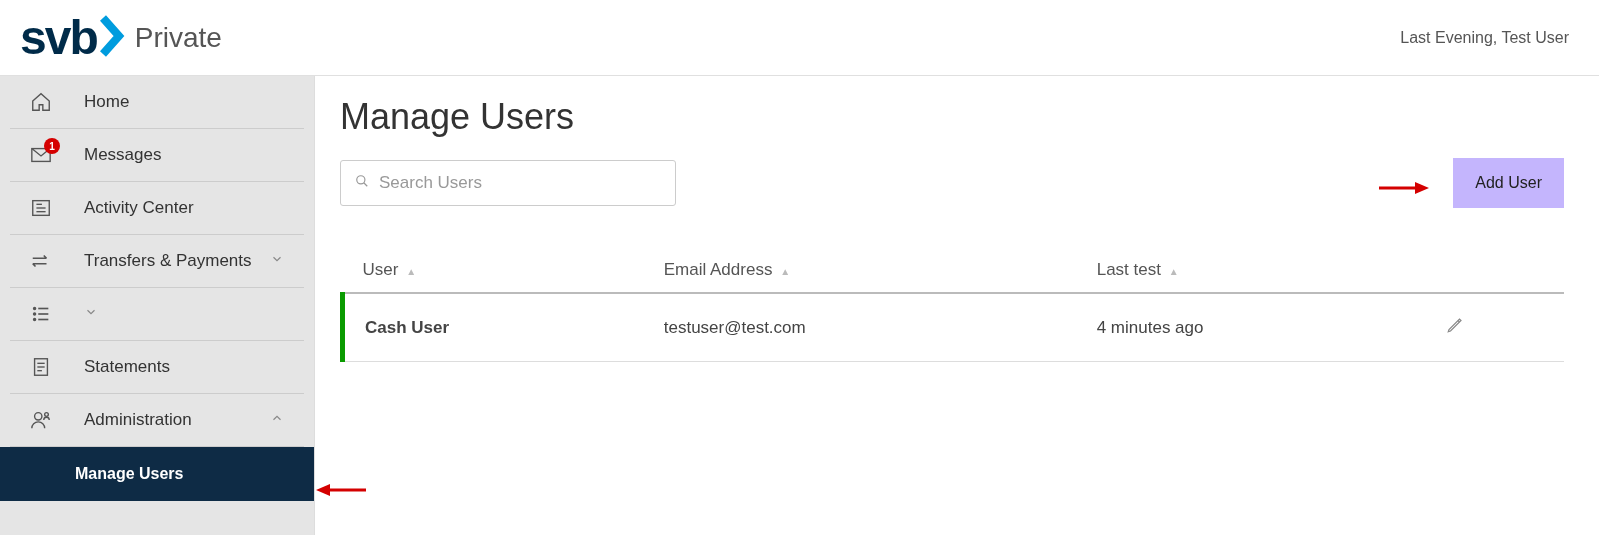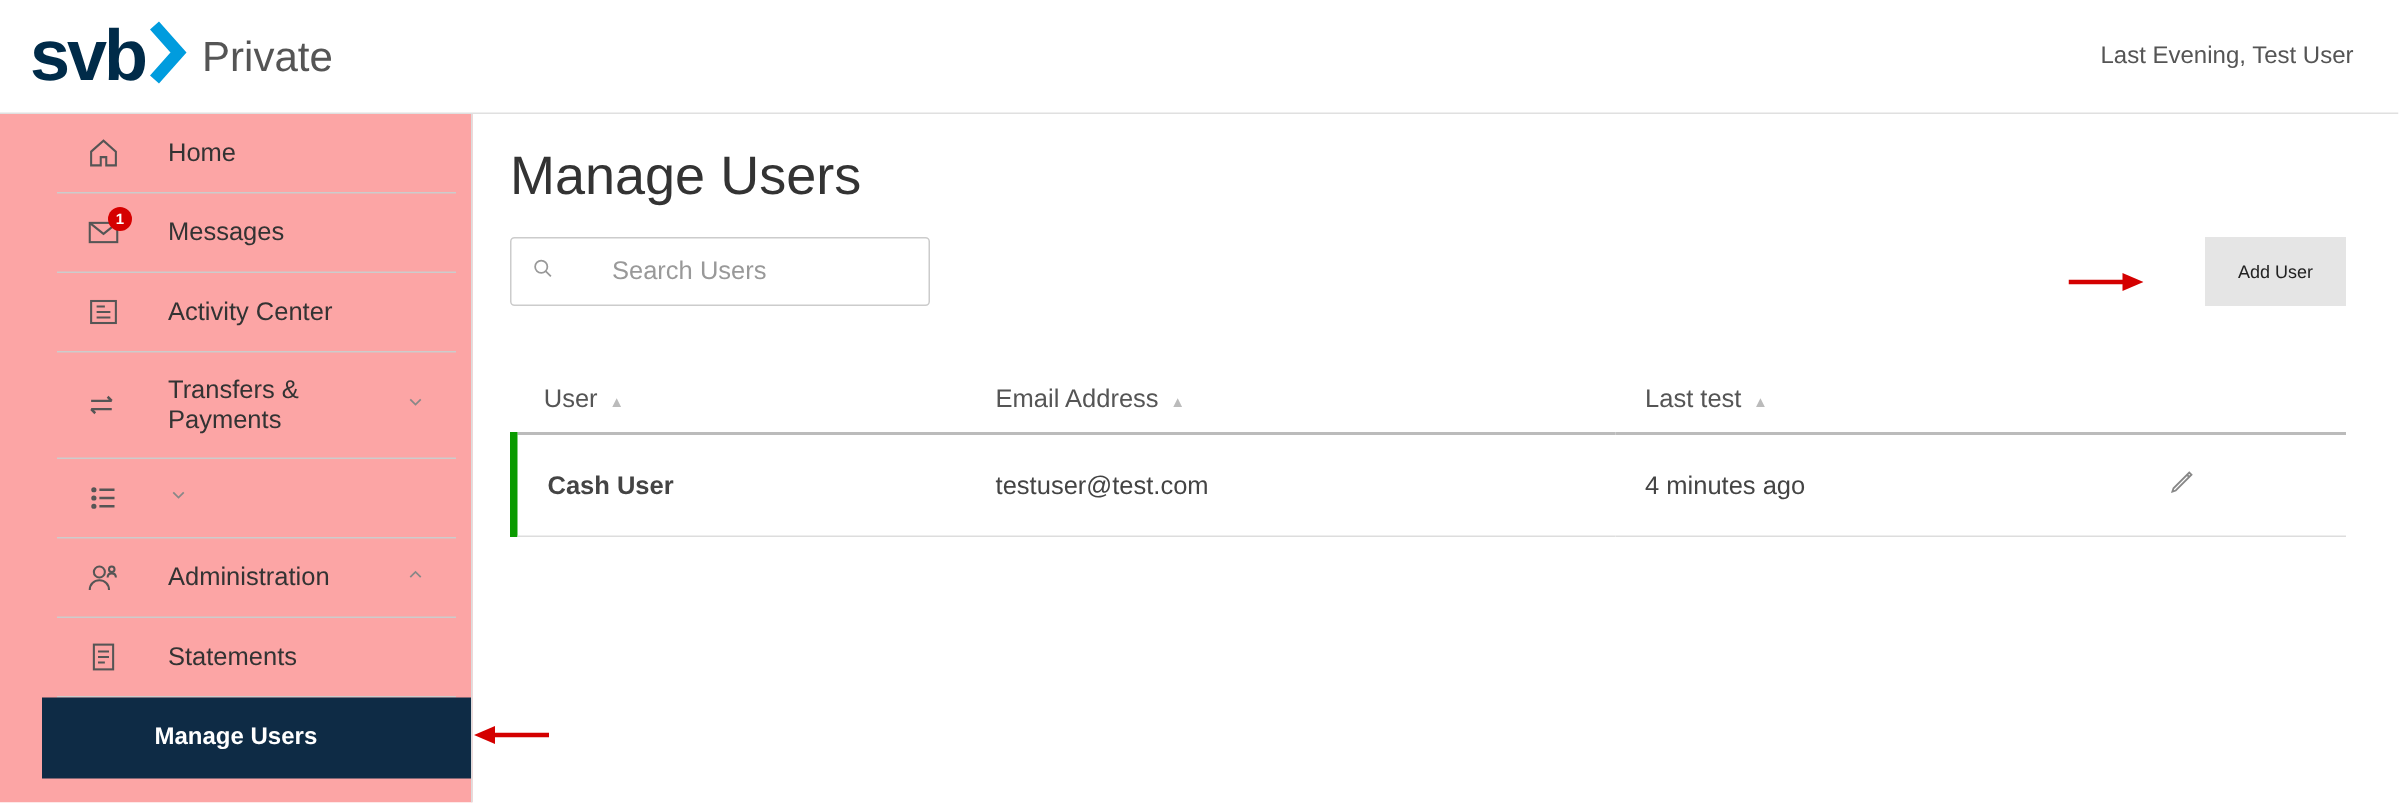--- a/index.html
+++ b/index.html
@@ -42,24 +42,23 @@
     .greeting {
       font-size: 16px;
       color: #555;
     }
     .layout {
       display: flex;
       height: calc(100% - 76px);
     }
     .sidebar {
       width: 315px;
-      background: #fca5a5;
+      background: #e5e5e5;
       border-right: 1px solid #ddd;
       flex-shrink: 0;
-      padding-left: 28px;
     }
     .nav-item {
       display: flex;
       align-items: center;
       padding: 15px 20px 15px 20px;
       border-bottom: 1px solid #ccc;
       font-size: 17px;
       color: #333;
       cursor: pointer;
       margin: 0 10px;
@@ -120,39 +119,38 @@
       justify-content: space-between;
       align-items: center;
       margin-bottom: 40px;
     }
     .search-box {
       display: flex;
       align-items: center;
       border: 1px solid #ccc;
       border-radius: 3px;
       padding: 12px 14px;
-      width: 280px;
+      width: 336px;
       background: #fff;
-      gap: 29px;
     }
     .search-box .search-icon { color: #999; margin-right: 10px; }
     .search-input {
       border: none;
       outline: none;
       font-size: 17px;
       color: #666;
       width: 100%;
       background: transparent;
     }
     .search-input::placeholder { color: #999; }
     .add-user-btn {
-      background: #e5e5e5;
+      background: #c4b5fd;
       border: none;
       padding: 16px 22px;
-      font-size: 12px;
+      font-size: 16px;
       font-weight: 500;
       color: #222;
       cursor: pointer;
     }
     .table {
       width: 100%;
       border-collapse: collapse;
     }
     .table thead th {
       text-align: left;
@@ -268,44 +266,44 @@
       <span class="chevron">
         <svg width="14" height="14" viewBox="0 0 24 24" fill="none" stroke="#888" stroke-width="2">
             <path d="M6 9 L12 15 L18 9"></path>
           </svg>
       </span>
     </div>
 
     <div class="nav-item">
       <span class="nav-icon">
         <svg width="22" height="22" viewBox="0 0 24 24" fill="none" stroke="#555" stroke-width="1.5">
+            <rect x="5" y="3" width="14" height="18"></rect>
+            <line x1="8" y1="8" x2="16" y2="8"></line>
+            <line x1="8" y1="12" x2="16" y2="12"></line>
+            <line x1="8" y1="16" x2="13" y2="16"></line>
+          </svg>
+      </span>
+      <span class="nav-label">Statements</span>
+    </div>
+
+    <div class="nav-item">
+      <span class="nav-icon">
+        <svg width="22" height="22" viewBox="0 0 24 24" fill="none" stroke="#555" stroke-width="1.5">
             <circle cx="9" cy="8" r="4"></circle>
             <path d="M2 21 C2 17 5 14 9 14 C13 14 16 17 16 21"></path>
             <circle cx="18" cy="6" r="2"></circle>
             <path d="M15 12 C15 10 16 9 18 9 C20 9 21 10 21 12"></path>
           </svg>
       </span>
       <span class="nav-label">Administration</span>
       <span class="chevron">
         <svg width="14" height="14" viewBox="0 0 24 24" fill="none" stroke="#888" stroke-width="2">
             <path d="M6 15 L12 9 L18 15"></path>
           </svg>
       </span>
-    </div>
-
-    <div class="nav-item">
-      <span class="nav-icon">
-        <svg width="22" height="22" viewBox="0 0 24 24" fill="none" stroke="#555" stroke-width="1.5">
-            <rect x="5" y="3" width="14" height="18"></rect>
-            <line x1="8" y1="8" x2="16" y2="8"></line>
-            <line x1="8" y1="12" x2="16" y2="12"></line>
-            <line x1="8" y1="16" x2="13" y2="16"></line>
-          </svg>
-      </span>
-      <span class="nav-label">Statements</span>
     </div>
 
     <div class="nav-sub">
       <span>Manage Users</span>
     </div>
 
   </nav>
 
   <main class="main">
     <h1 class="page-title">Manage Users</h1>

